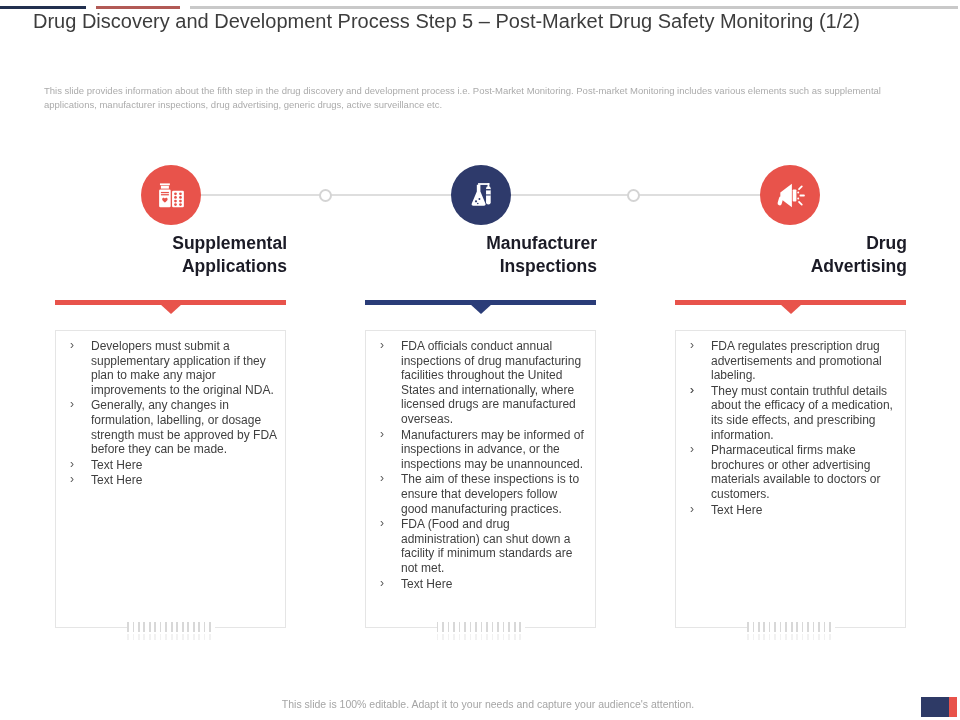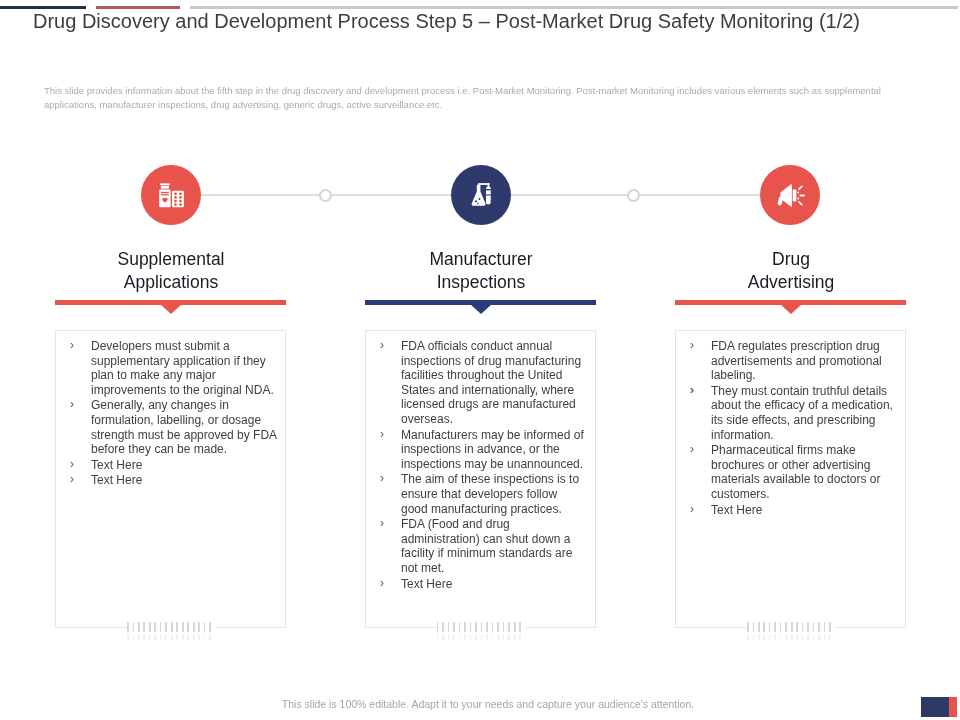--- a/index.html
+++ b/index.html
@@ -34,22 +34,22 @@
   .step-circle {
     width:60px; height:60px; border-radius:50%; top:165px;
     display:flex; align-items:center; justify-content:center;
   }
   .circle-red  { background:#e8534b; }
   .circle-navy { background:#2e3a6b; }
   .c1 { left:141px; } .c2 { left:451px; } .c3 { left:760px; }
 
   
   .col-heading {
-    top:248px; width:232px; text-align:center;
-    font-size:17.5px; font-weight:normal; color:#1b1b26; line-height:1.32;
+    top:232px; width:232px; text-align:right;
+    font-size:17.5px; font-weight:bold; color:#1b1b26; line-height:1.32;
     white-space:pre-line;
   }
   .accent-bar { top:300px; width:231px; height:5px; }
   .bar-red  { background:#e8534b; }
   .bar-navy { background:#2a3c78; }
   .accent-bar::after {
     content:""; position:absolute; left:50%; top:4px; transform:translateX(-50%);
     border-left:11px solid transparent; border-right:11px solid transparent;
     border-top:10px solid; border-top-color:inherit;
   }

